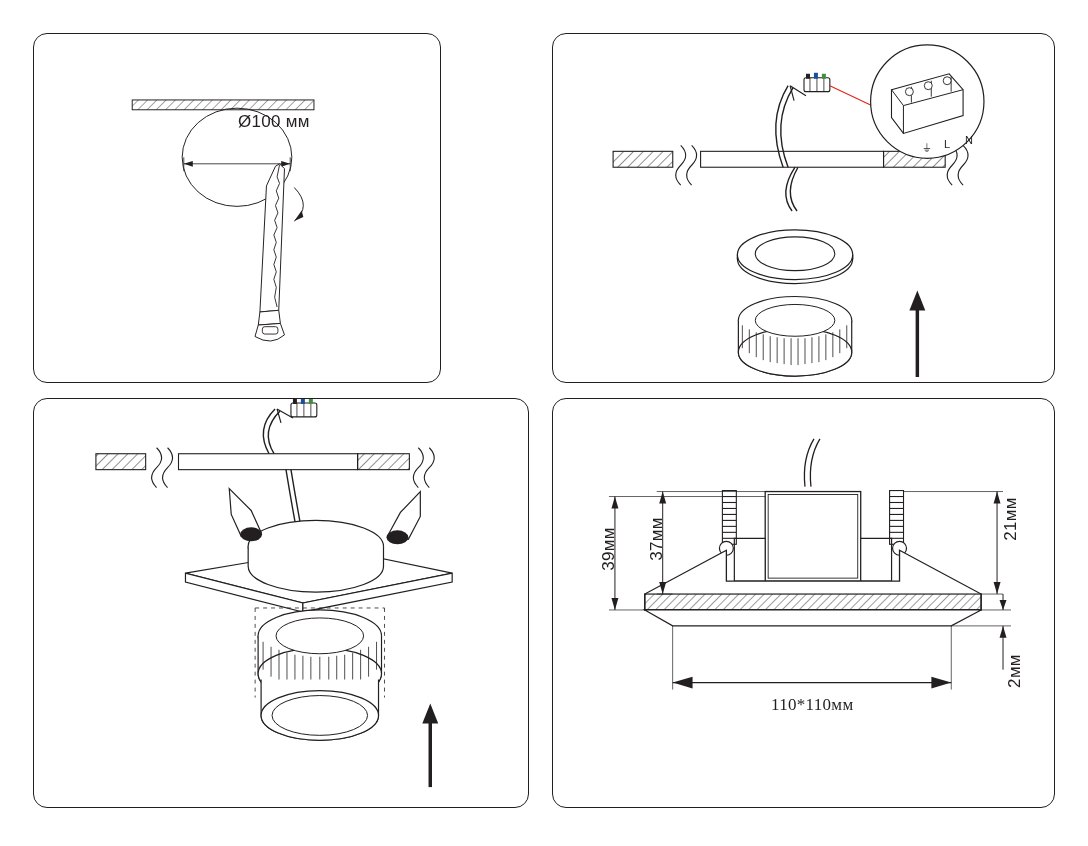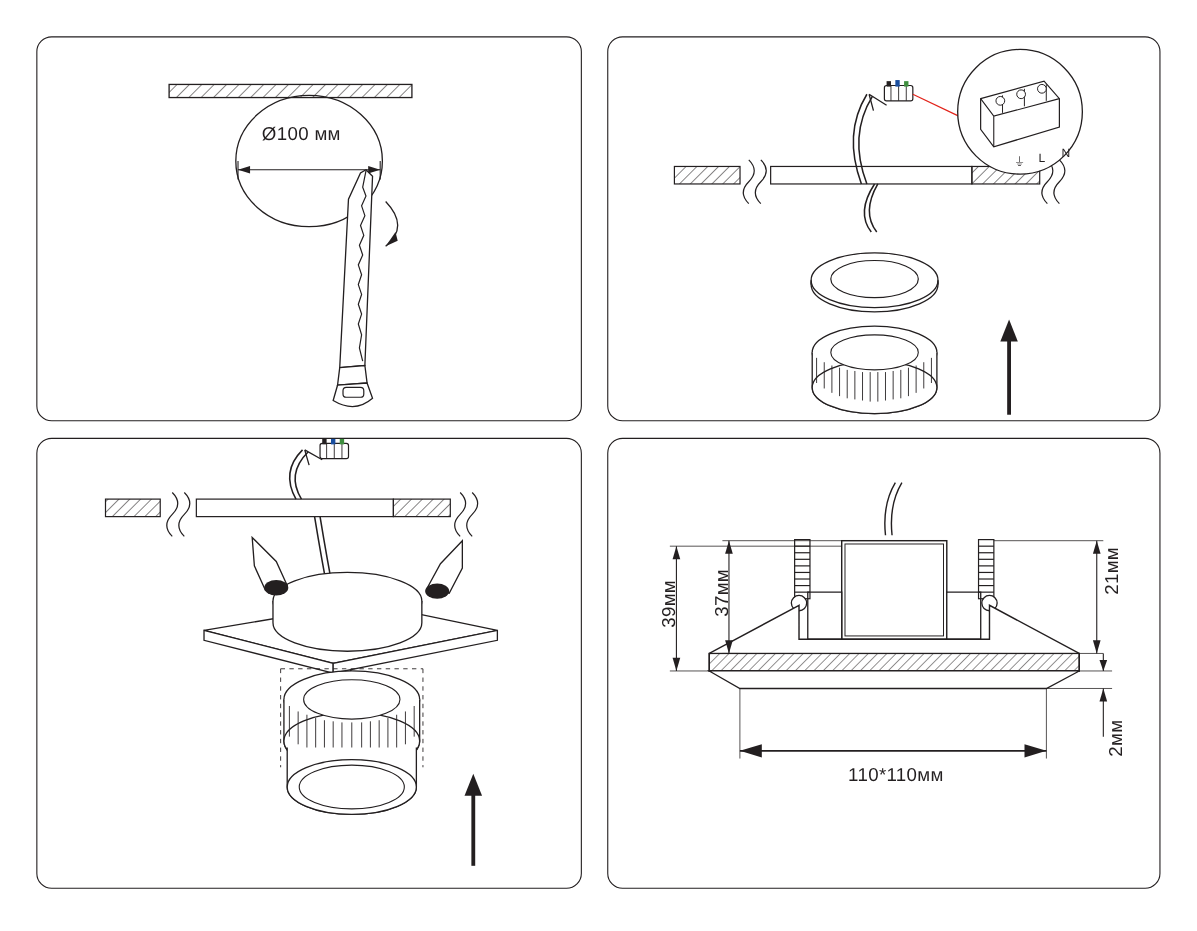--- a/index.html
+++ b/index.html
@@ -21,21 +21,21 @@
     width: 1088px;
     height: 846px;
   }
   .panel {
     position: absolute;
     border: 1.2px solid #231f20;
     border-radius: 14px;
     background: #ffffff;
     box-sizing: border-box;
   }
-  #panel-1 { left: 33px;  top: 33px;  width: 496px; height: 350px; }
+  #panel-1 { left: 33px;  top: 33px;  width: 408px; height: 350px; }
   #panel-2 { left: 552px; top: 33px;  width: 503px; height: 350px; }
   #panel-3 { left: 33px;  top: 398px; width: 496px; height: 410px; }
   #panel-4 { left: 552px; top: 398px; width: 503px; height: 410px; }
 
   .panel svg {
     position: absolute;
     left: 0; top: 0;
     width: 100%;
     height: 100%;
     overflow: visible;
@@ -379,16 +379,16 @@
         <line x1="120" y1="285" x2="400" y2="285" stroke="#231f20" stroke-width="1.4"></line>
         <polygon points="120,285 140,279 140,291" fill="#231f20"></polygon>
         <polygon points="400,285 380,279 380,291" fill="#231f20"></polygon>
       </g>
     </svg>
 
     <div class="lbl vert" style="left:30px; top:140px; width:52px; text-align:center;">39мм</div>
     <div class="lbl vert" style="left:78px; top:130px; width:52px; text-align:center;">37мм</div>
     <div class="lbl vert" style="left:432px; top:110px; width:52px; text-align:center;">21мм</div>
     <div class="lbl vert" style="left:438px; top:262px; width:48px; text-align:center;">2мм</div>
-    <div class="lbl" style="left:218px; top:296px;">110*110мм</div>
+    <div class="lbl" style="left:218px; top:296px;font-family:Liberation Serif, serif;">110*110мм</div>
   </div>
 
 </div>
 
 </body></html>

